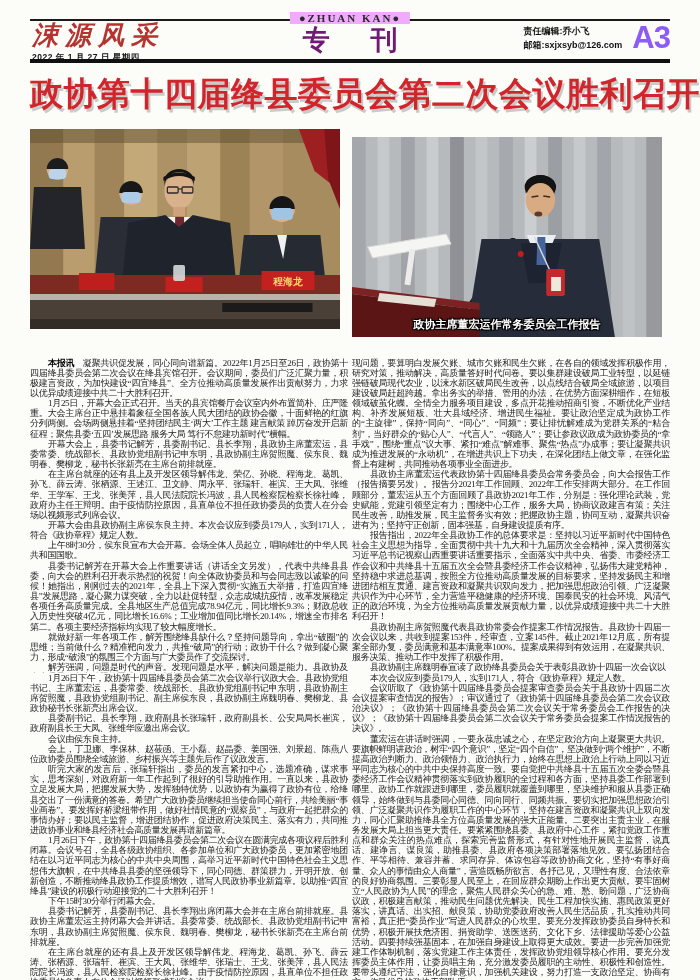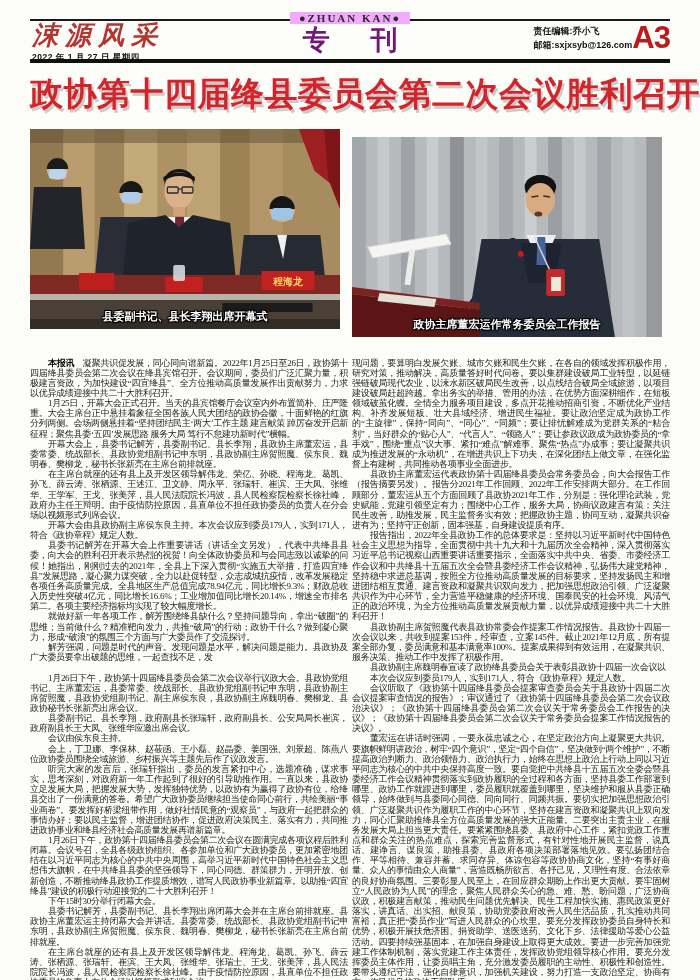--- a/index.html
+++ b/index.html
@@ -21,23 +21,23 @@
   .masthead-title {
     font-family:"Liberation Serif",serif; font-weight:bold; font-style:italic;
     font-size:26px; line-height:26px; color:#b5342f; letter-spacing:7px; white-space:nowrap;
   }
   .masthead-date { font-family:"Liberation Sans",sans-serif; font-size:8.5px; font-weight:bold; color:#111; margin-top:3px; letter-spacing:.5px; }
   .section-title {
     position:absolute; top:20px; left:50%; transform:translateX(-50%);
     font-family:"Liberation Serif",serif; font-weight:600; font-size:27px; color:#701a75;
     white-space:pre; word-spacing:34px; line-height:28px;
   }
-  .right-block { position:absolute; right:0; top:17px; display:flex; align-items:center; }
+  .right-block { position:absolute; right:0; top:17px; display:flex; align-items:center; gap:10px; }
   .editor-lines { font-family:"Liberation Sans",sans-serif; font-size:9px; font-weight:bold; color:#111; line-height:14px; text-align:left; }
-  .page-no { font-family:"Liberation Sans",sans-serif; font-size:31px; font-weight:900; color:#b91c1c; line-height:30px; letter-spacing:-1px; }
+  .page-no { font-family:"Liberation Sans",sans-serif; font-size:31px; font-weight:900; color:#8b5cf6; line-height:30px; letter-spacing:-1px; }
   .thick-rule { height:3.5px; background:#101010; margin-top:1px; }
   
   .headline {
     margin:11px 0 0; text-align:center;
     font-family:"Liberation Sans",sans-serif; font-weight:900;
     font-size:33px; line-height:40px; letter-spacing:.5px; color:#d2242b;
     text-shadow:2px 2.5px 0 rgba(160,160,160,.55); white-space:nowrap;
   }
   
   .photos { display:flex; gap:4px; margin-top:15px; }
@@ -135,21 +135,20 @@
         <rect x="50" y="144" width="36" height="17" fill="#bf1e1e"></rect>
         <rect x="138" y="148" width="38" height="15" fill="#c32020"></rect>
         <rect x="236" y="142" width="54" height="19" fill="#c32020"></rect>
         <text x="263" y="156" font-size="10" font-weight="bold" fill="#f7d66a" text-anchor="middle">程海龙</text>
         <rect x="146" y="136" width="12" height="16" rx="2" fill="#dfe4e6" opacity="0.85"></rect>
         <rect x="0" y="165" width="316" height="6" fill="#b8b4ab"></rect>
         <rect x="0" y="171" width="316" height="29" fill="#4a4038"></rect>
         <rect x="196" y="174" width="92" height="9" fill="#1b1b1b"></rect>
         <rect x="0" y="190" width="316" height="10" fill="#332c26"></rect>
       </svg>
-      <figcaption class="photo-caption">县委副书记、县长李翔出席开幕式</figcaption>
     </figure>
 
     <figure class="photo" style="margin:8px">
       <svg viewBox="0 0 316 200" preserveAspectRatio="none">
         <rect x="0" y="0" width="316" height="200" fill="#b7babd"></rect>
         <rect x="0" y="0" width="14" height="200" fill="#a4a7ab"></rect>
         <rect x="26" y="0" width="12" height="200" fill="#c6c9cc"></rect>
         <rect x="50" y="0" width="14" height="200" fill="#a0a3a7"></rect>
         <rect x="76" y="0" width="12" height="200" fill="#c9ccce"></rect>
         <rect x="100" y="0" width="14" height="200" fill="#8e9195"></rect>
@@ -193,20 +192,21 @@
 
   </div>
 
   <div class="article">
     <div class="col">
         <p><b class="lead">本报讯</b>　凝聚共识促发展，同心同向谱新篇。2022年1月25日至26日，政协第十四届绛县委员会第二次会议在绛县宾馆召开。会议期间，委员们广泛汇聚力量，积极建言资政，为加快建设“四宜绛县”、全方位推动高质量发展作出贡献努力，力求以优异成绩迎接中共二十大胜利召开。</p>
         <p>1月25日，开幕大会正式召开。当天的县宾馆餐厅会议室内外布置简朴、庄严隆重。大会主席台正中悬挂着象征全国各族人民大团结的政协会徽，十面鲜艳的红旗分列两侧。会场两侧悬挂着“坚持团结民主‘两大’工作主题 建言献策 踔厉奋发开启新征程；聚焦县委‘五四’发展思路 服务大局 笃行不怠建功新时代”横幅。</p>
         <p>开幕大会上，县委书记解芳，县委副书记、县长李翔，县政协主席董宏运，县委常委、统战部长、县政协党组副书记申东明，县政协副主席贺照魔、侯东良、魏明春、樊柳龙，秘书长张新亮在主席台前排就座。</p>
         <p>在主席台就座的还有县上及开发区领导解伟龙、荣亿、孙晓、程海龙、葛凯、孙飞、薛云涛、张栖源、王述江、卫文静、周永平、张瑞轩、崔滨、王大凤、张维华、王学军、王戈、张美萍，县人民法院院长冯波，县人民检察院检察长徐社峰，政府办主任王辩明。由于疫情防控原因，县直单位不担任政协委员的负责人在分会场以视频形式列席会议。</p>
         <p>开幕大会由县政协副主席侯东良主持。本次会议应到委员179人，实到171人，符合《政协章程》规定人数。</p>
+        <p>上午8时30分，侯东良宣布大会开幕。会场全体人员起立，唱响雄壮的中华人民共和国国歌。</p>
         <p>县委书记解芳在开幕大会上作重要讲话（讲话全文另发），代表中共绛县县委，向大会的胜利召开表示热烈的祝贺！向全体政协委员和与会同志致以诚挚的问候！她指出，刚刚过去的2021年，全县上下深入贯彻“实施五大举措，打造四宜绛县”发展思路，凝心聚力谋突破，全力以赴促转型，众志成城抗疫情，改革发展稳定各项任务高质量完成。全县地区生产总值完成78.94亿元，同比增长9.3%；财政总收入历史性突破4亿元，同比增长16.6%；工业增加值同比增长20.14%，增速全市排名第二。各项主要经济指标均实现了较大幅度增长。</p>
         <p>就做好新一年各项工作，解芳围绕绛县缺什么？坚持问题导向，拿出“破圈”的思维；当前做什么？精准靶向发力，共推“破局”的行动；政协干什么？做到凝心聚力，形成“破浪”的氛围三个方面与广大委员作了交流探讨。</p>
         <p>解芳强调，问题是时代的声音。发现问题是水平，解决问题是能力。县政协及广大委员要拿出破题的思维，一起查找不足，发</p>
       </div>
     <div class="col">
         <p class="cont">现问题，要算明白发展欠账、城市欠账和民生欠账，在各自的领域发挥积极作用，研究对策，推动解决，高质量答好时代问卷。要以集群建设破局工业转型，以延链强链破局现代农业，以涑水新区破局民生改善，以点线结合破局全域旅游，以项目建设破局赶超跨越。拿出务实的举措、管用的办法，在优势方面深耕细作，在短板领域破茧化蝶。全情全力服务项目建设，多点开花推动招商引资，不断优化产业结构、补齐发展短板、壮大县域经济、增进民生福祉。要让政治坚定成为政协工作的“主旋律”，保持“同向”、“同心”、“同频”；要让排忧解难成为党群关系的“粘合剂”，当好群众的“贴心人”、“代言人”、“领路人”；要让参政议政成为政协委员的“拿手戏”，围绕“重点”议大事、紧扣“难点”解难事、聚焦“热点”办成事；要让凝聚共识成为推进发展的“永动机”，在增进共识上下功夫，在深化团结上做文章，在强化监督上有建树，共同推动各项事业全面进步。</p>
         <p>县政协主席董宏运代表政协第十四届绛县委员会常务委员会，向大会报告工作（报告摘要另发）。报告分2021年工作回顾、2022年工作安排两大部分。在工作回顾部分，董宏运从五个方面回顾了县政协2021年工作，分别是：强化理论武装，党史赋能，党建引领坚定有力；围绕中心工作，服务大局，协商议政建言有策；关注民生改善，助推发展，民主监督务实有效；把握政协主题，协同互动，凝聚共识奋进有为；坚持守正创新，固本强基，自身建设提质有序。</p>
         <p>报告指出，2022年全县政协工作的总体要求是：坚持以习近平新时代中国特色社会主义思想为指导，全面贯彻中共十九大和十九届历次全会精神，深入贯彻落实习近平总书记视察山西重要讲话重要指示，全面落实中共中央、省委、市委经济工作会议和中共绛县十五届五次全会暨县委经济工作会议精神，弘扬伟大建党精神，坚持稳中求进总基调，按照全方位推动高质量发展的目标要求，坚持发扬民主和增进团结相互贯通、建言资政和凝聚共识双向发力，把加强思想政治引领、广泛凝聚共识作为中心环节，全力营造平稳健康的经济环境、国泰民安的社会环境、风清气正的政治环境，为全方位推动高质量发展贡献力量，以优异成绩迎接中共二十大胜利召开！</p>
         <p>县政协副主席贺照魔代表县政协常委会作提案工作情况报告。县政协十四届一次会议以来，共收到提案153件，经审查，立案145件。截止2021年12月底，所有提案全部办复，委员满意和基本满意率100%。提案成果得到有效运用，在凝聚共识、服务决策、推动工作中发挥了积极作用。</p>
         <p>县政协副主席魏明春宣读了政协绛县委员会关于表彰县政协十四届一次会议以</p>

